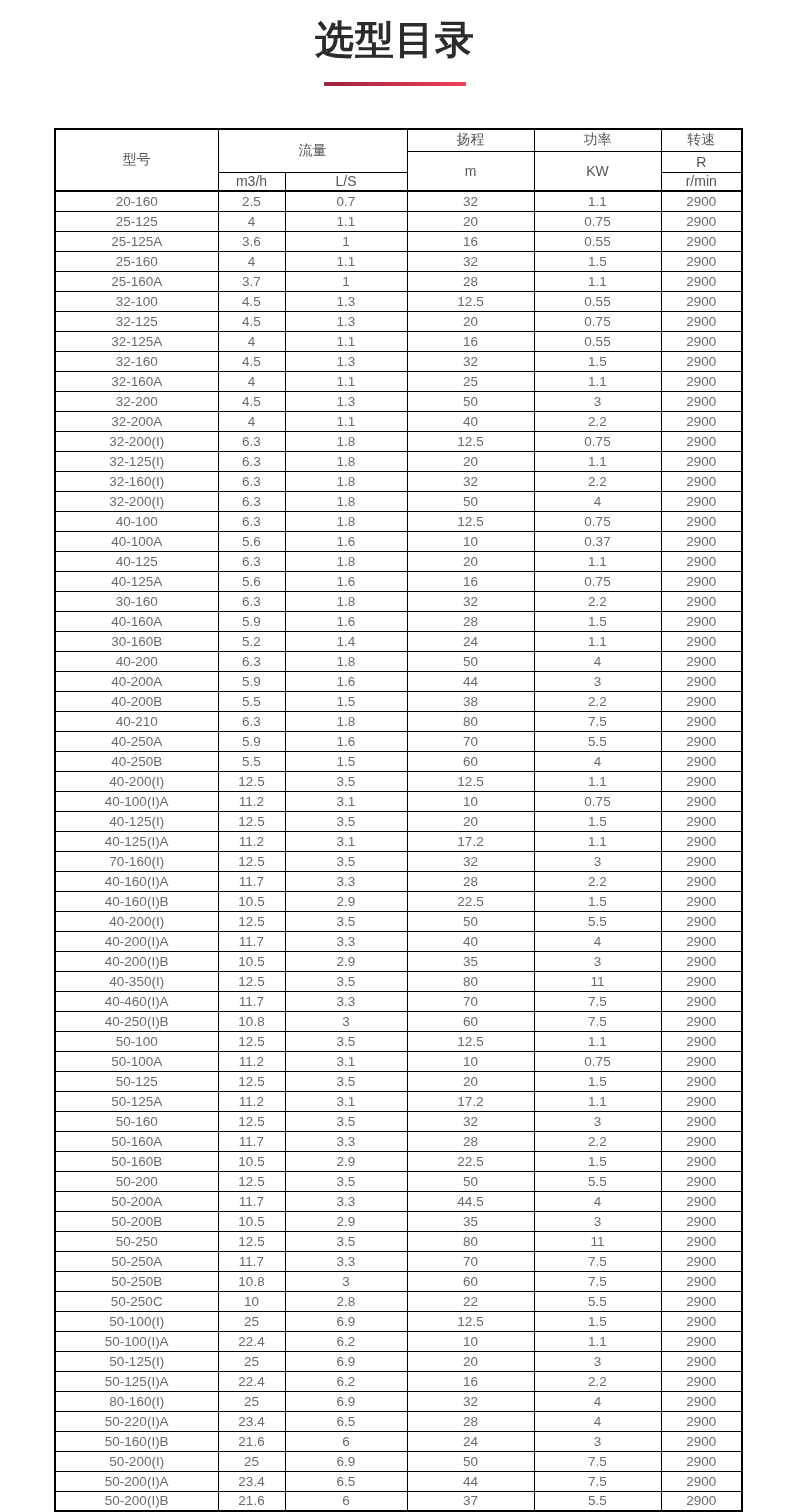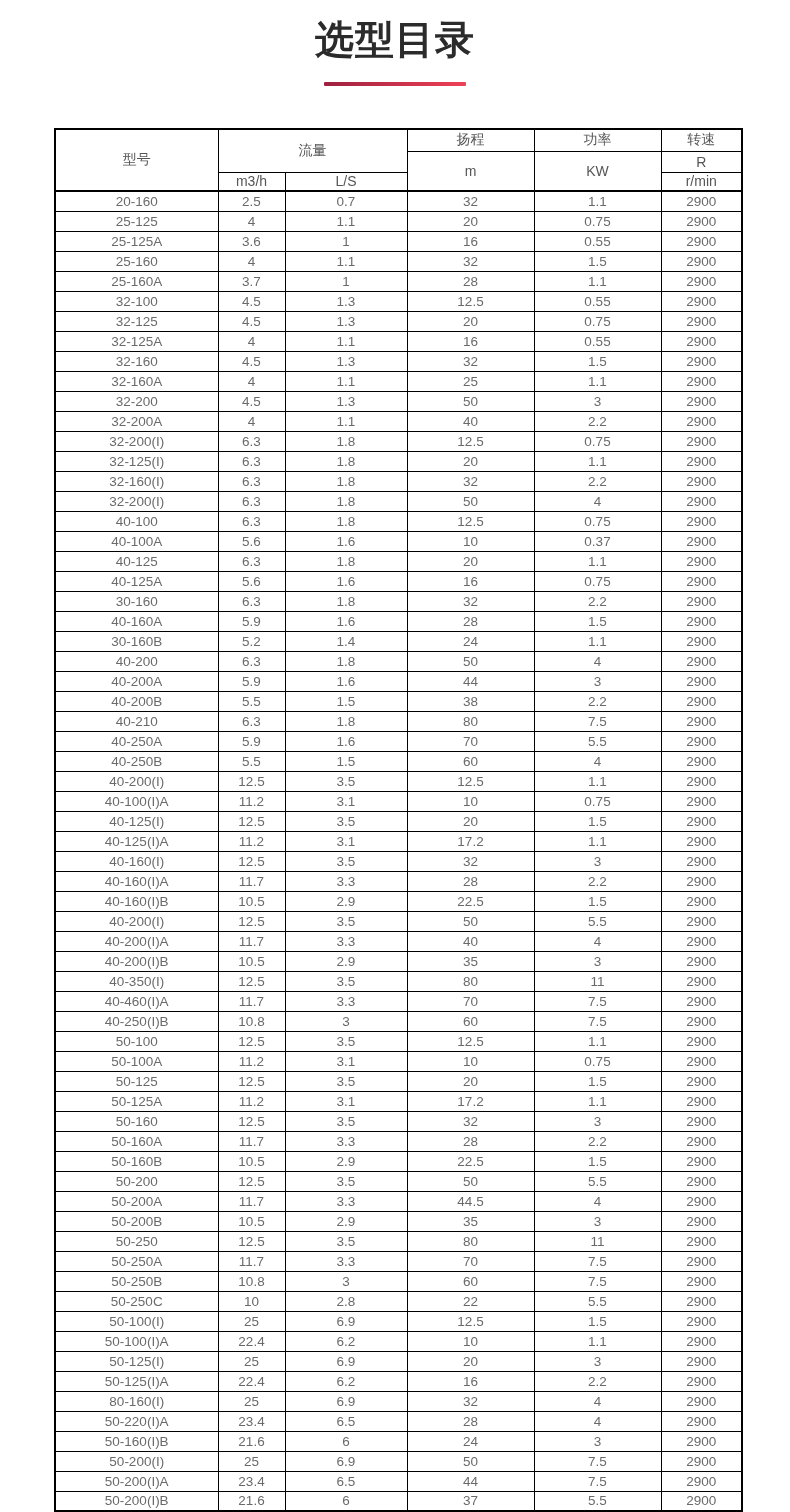--- a/index.html
+++ b/index.html
@@ -351,21 +351,21 @@
       </tr>
       <tr>
         <td>40-125(I)A</td>
         <td>11.2</td>
         <td>3.1</td>
         <td>17.2</td>
         <td>1.1</td>
         <td>2900</td>
       </tr>
       <tr>
-        <td>40-160(I)</td>
+        <td>70-160(I)</td>
         <td>12.5</td>
         <td>3.5</td>
         <td>32</td>
         <td>3</td>
         <td>2900</td>
       </tr>
       <tr>
         <td>40-160(I)A</td>
         <td>11.7</td>
         <td>3.3</td>

